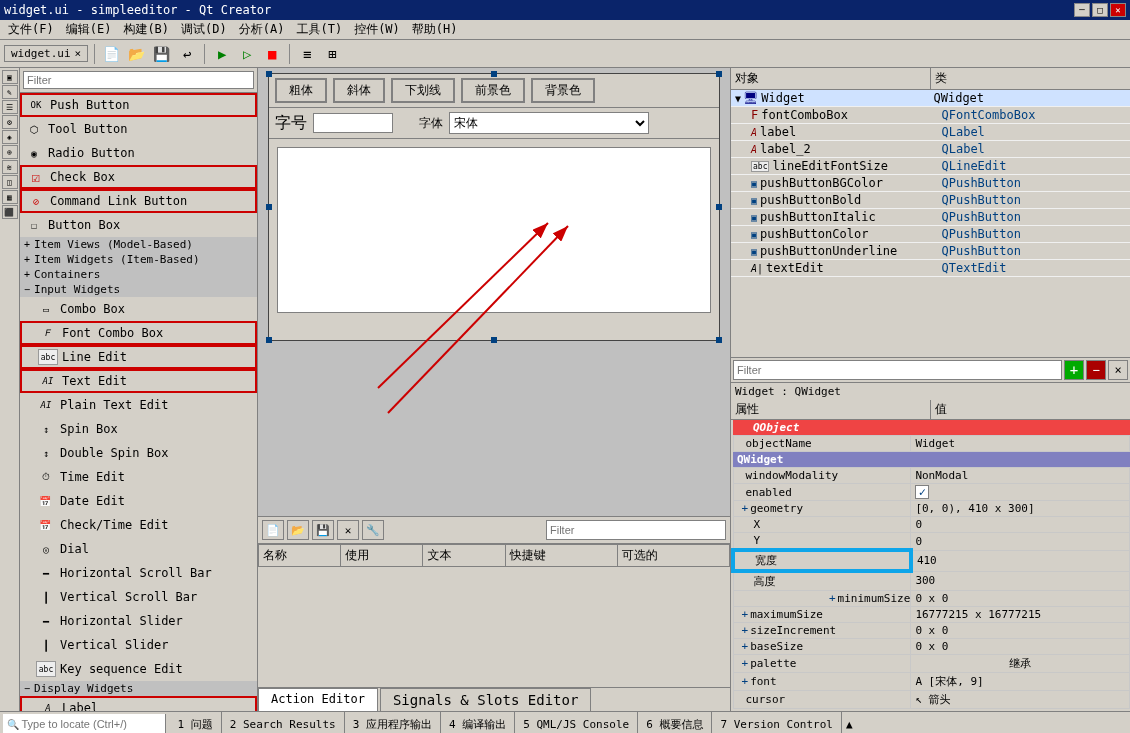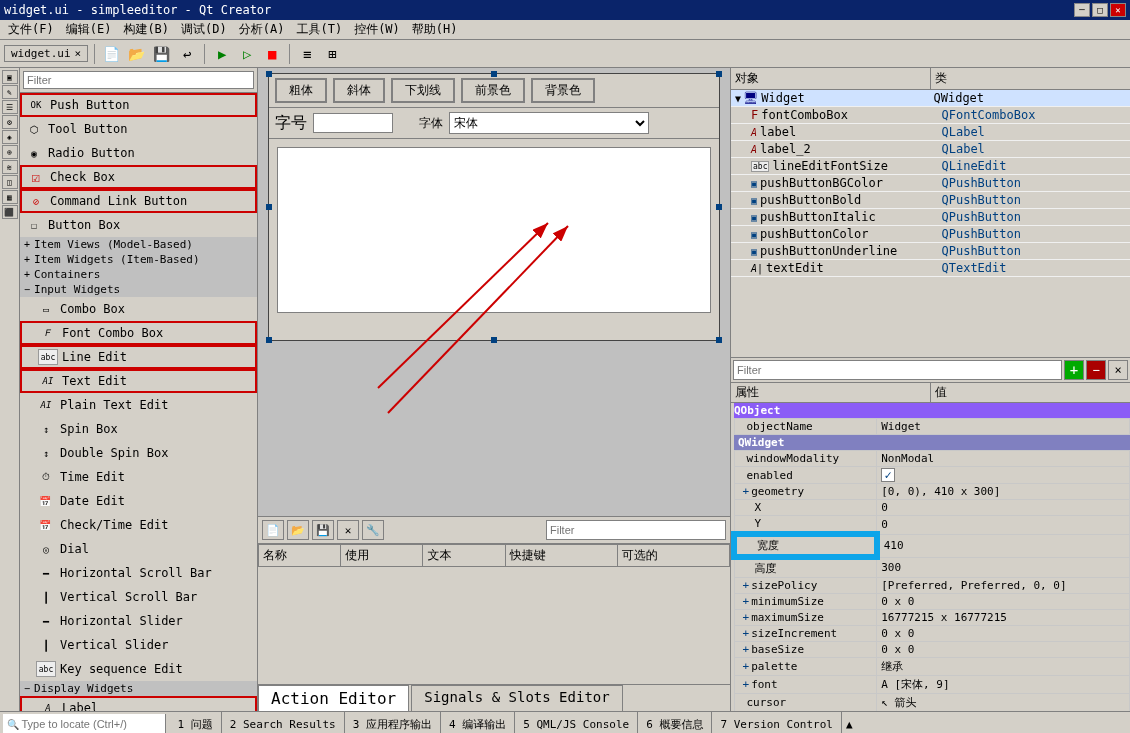--- a/index.html
+++ b/index.html
@@ -301,21 +301,21 @@
               <th style="background:#d4d0c8; border:1px solid #808080; padding:2px 4px; font-weight:normal; text-align:left;">文本</th>
               <th style="background:#d4d0c8; border:1px solid #808080; padding:2px 4px; font-weight:normal; text-align:left;">快捷键</th>
               <th style="background:#d4d0c8; border:1px solid #808080; padding:2px 4px; font-weight:normal; text-align:left;">可选的</th>
             </tr>
           </thead>
           <tbody></tbody>
         </table>
       </div>
 
       <div style="display:flex; border-top:1px solid #808080; background:#d4d0c8;">
-        <div class="bottom-tab active" style="background:white; padding:3px 12px; border:1px solid #808080; border-bottom:none; font-size:16px; cursor:pointer;">
+        <div class="bottom-tab active" style="background:white; padding:3px 12px; border:1px solid #808080; border-bottom:none; font-size:12px; cursor:pointer;">
           <span>Action Editor</span>
         </div>
         <div class="bottom-tab" style="padding:3px 12px; border:1px solid #808080; border-bottom:none; font-size:14px; cursor:pointer; background:#d4d0c8;">
           <span>Signals &amp; Slots Editor</span>
         </div>
       </div>
     </div>
   </div>
 
   <div class="right-panel" style="width:400px;">
@@ -422,34 +422,37 @@
       </div>
     </div>
 
     <div style="flex:1; display:flex; flex-direction:column; overflow:hidden;">
       <div style="display:flex; align-items:center; padding:2px; border-bottom:1px solid #808080; gap:2px;">
         <input type="text" placeholder="Filter" style="flex: 1 1 0%; height: 20px; border: 1px solid rgb(128, 128, 128); background: white; padding: 1px 3px; font-size: 11px;">
         <div style="width:20px; height:20px; background:#00aa00; color:white; border:1px solid #808080; display:flex; align-items:center; justify-content:center; font-size:14px; cursor:pointer;">+</div>
         <div style="width:20px; height:20px; background:#aa0000; color:white; border:1px solid #808080; display:flex; align-items:center; justify-content:center; font-size:12px; cursor:pointer;">−</div>
         <div style="width:20px; height:20px; background:#d4d0c8; border:1px solid #808080; display:flex; align-items:center; justify-content:center; font-size:12px; cursor:pointer;">×</div>
       </div>
+      <div style="padding:2px 4px; font-size:11px;">
+        <span>Widget : QWidget</span>
+      </div>
       <div style="display:flex; border-bottom:1px solid #808080;">
         <div style="flex:1; padding:1px 4px; font-size:12px; border-right:1px solid #808080;">
           <span>属性</span>
         </div>
         <div style="flex:1; padding:1px 4px; font-size:12px;">
           <span>值</span>
         </div>
       </div>
       <div style="flex:1; overflow-y:auto;">
         <table style="width:100%; border-collapse:collapse; font-size:11px;">
 
           <tbody>
               <tr>
-            <td colspan="2" style="background:#8b5cf6; color:white; font-weight:bold; padding:1px 0;">
+            <td colspan="2" style="background:#ef4444; color:white; font-weight:bold; padding:1px 20px;font-style:italic;">
               <span>QObject</span>
             </td>
           </tr>
           <tr>
             <td style="background:#d4d0c8; border:1px solid #c8c8c8; padding:1px 4px; padding-left:12px;">objectName</td>
             <td style="border:1px solid #c8c8c8; padding:1px 4px;">Widget</td>
           </tr>
 
           <tr>
             <td colspan="2" style="background:#8080c0; color:white; font-weight:bold; padding:1px 4px;">
@@ -474,35 +477,29 @@
           </tr>
           <tr>
             <td style="background:#d4d0c8; border:1px solid #c8c8c8; padding:1px 4px; padding-left:20px;">X</td>
             <td style="border:1px solid #c8c8c8; padding:1px 4px;">0</td>
           </tr>
           <tr>
             <td style="background:#d4d0c8; border:1px solid #c8c8c8; padding:1px 4px; padding-left:20px;">Y</td>
             <td style="border:1px solid #c8c8c8; padding:1px 4px;">0</td>
           </tr>
           <tr>
-            <td style="background:#d4d0c8; border:6px solid #0ea5e9; padding:1px 4px; padding-left:20px;">宽度</td>
+            <td style="background:#d4d0c8; border:4px solid #0ea5e9; padding:1px 4px; padding-left:20px;">宽度</td>
             <td style="border:1px solid #c8c8c8; padding:1px 4px;">410</td>
           </tr>
           <tr>
             <td style="background:#d4d0c8; border:1px solid #c8c8c8; padding:1px 4px; padding-left:20px;">高度</td>
             <td style="border:1px solid #c8c8c8; padding:1px 4px;">300</td>
           </tr>
           <tr>
-            <td style="background:#d4d0c8; border:1px solid #c8c8c8; padding:1px 4px; padding-left:8px;">
-              <span style="color:#004080; margin-right:2px; cursor:pointer;">+</span>sizePolicy
-            </td>
-            <td style="border:1px solid #c8c8c8; padding:1px 4px;">[Preferred, Preferred, 0, 0]</td>
-          </tr>
-          <tr>
-            <td style="background:#d4d0c8; border:1px solid #c8c8c8; padding:1px 0; padding-left:8px;">
+            <td style="background:#d4d0c8; border:1px solid #c8c8c8; padding:1px 0; padding-left:8px;text-align:right;">
               <span style="color:#004080; margin-right:2px; cursor:pointer;">+</span>minimumSize
             </td>
             <td style="border:1px solid #c8c8c8; padding:1px 4px;">0 x 0</td>
           </tr>
           <tr>
             <td style="background:#d4d0c8; border:1px solid #c8c8c8; padding:1px 4px; padding-left:8px;">
               <span style="color:#004080; margin-right:2px; cursor:pointer;">+</span>maximumSize
             </td>
             <td style="border:1px solid #c8c8c8; padding:1px 4px;">16777215 x 16777215</td>
           </tr>
@@ -515,21 +512,21 @@
           <tr>
             <td style="background:#d4d0c8; border:1px solid #c8c8c8; padding:1px 4px; padding-left:8px;">
               <span style="color:#004080; margin-right:2px; cursor:pointer;">+</span>baseSize
             </td>
             <td style="border:1px solid #c8c8c8; padding:1px 4px;">0 x 0</td>
           </tr>
           <tr>
             <td style="background:#d4d0c8; border:1px solid #c8c8c8; padding:1px 4px; padding-left:8px;">
               <span style="color:#004080; margin-right:2px; cursor:pointer;">+</span>palette
             </td>
-            <td style="border:1px solid #c8c8c8; padding:1px 4px;">继承</td>
+            <td style="border:1px solid #c8c8c8; padding:1px 4px;text-align:center;">继承</td>
           </tr>
           <tr>
             <td style="background:#d4d0c8; border:1px solid #c8c8c8; padding:1px 4px; padding-left:8px;">
               <span style="color:#004080; margin-right:2px; cursor:pointer;">+</span>font
             </td>
             <td style="border:1px solid #c8c8c8; padding:1px 4px;">A  [宋体, 9]</td>
           </tr>
           <tr>
             <td style="background:#d4d0c8; border:1px solid #c8c8c8; padding:1px 4px; padding-left:12px;">cursor</td>
             <td style="border:1px solid #c8c8c8; padding:1px 4px;">↖ 箭头</td>

